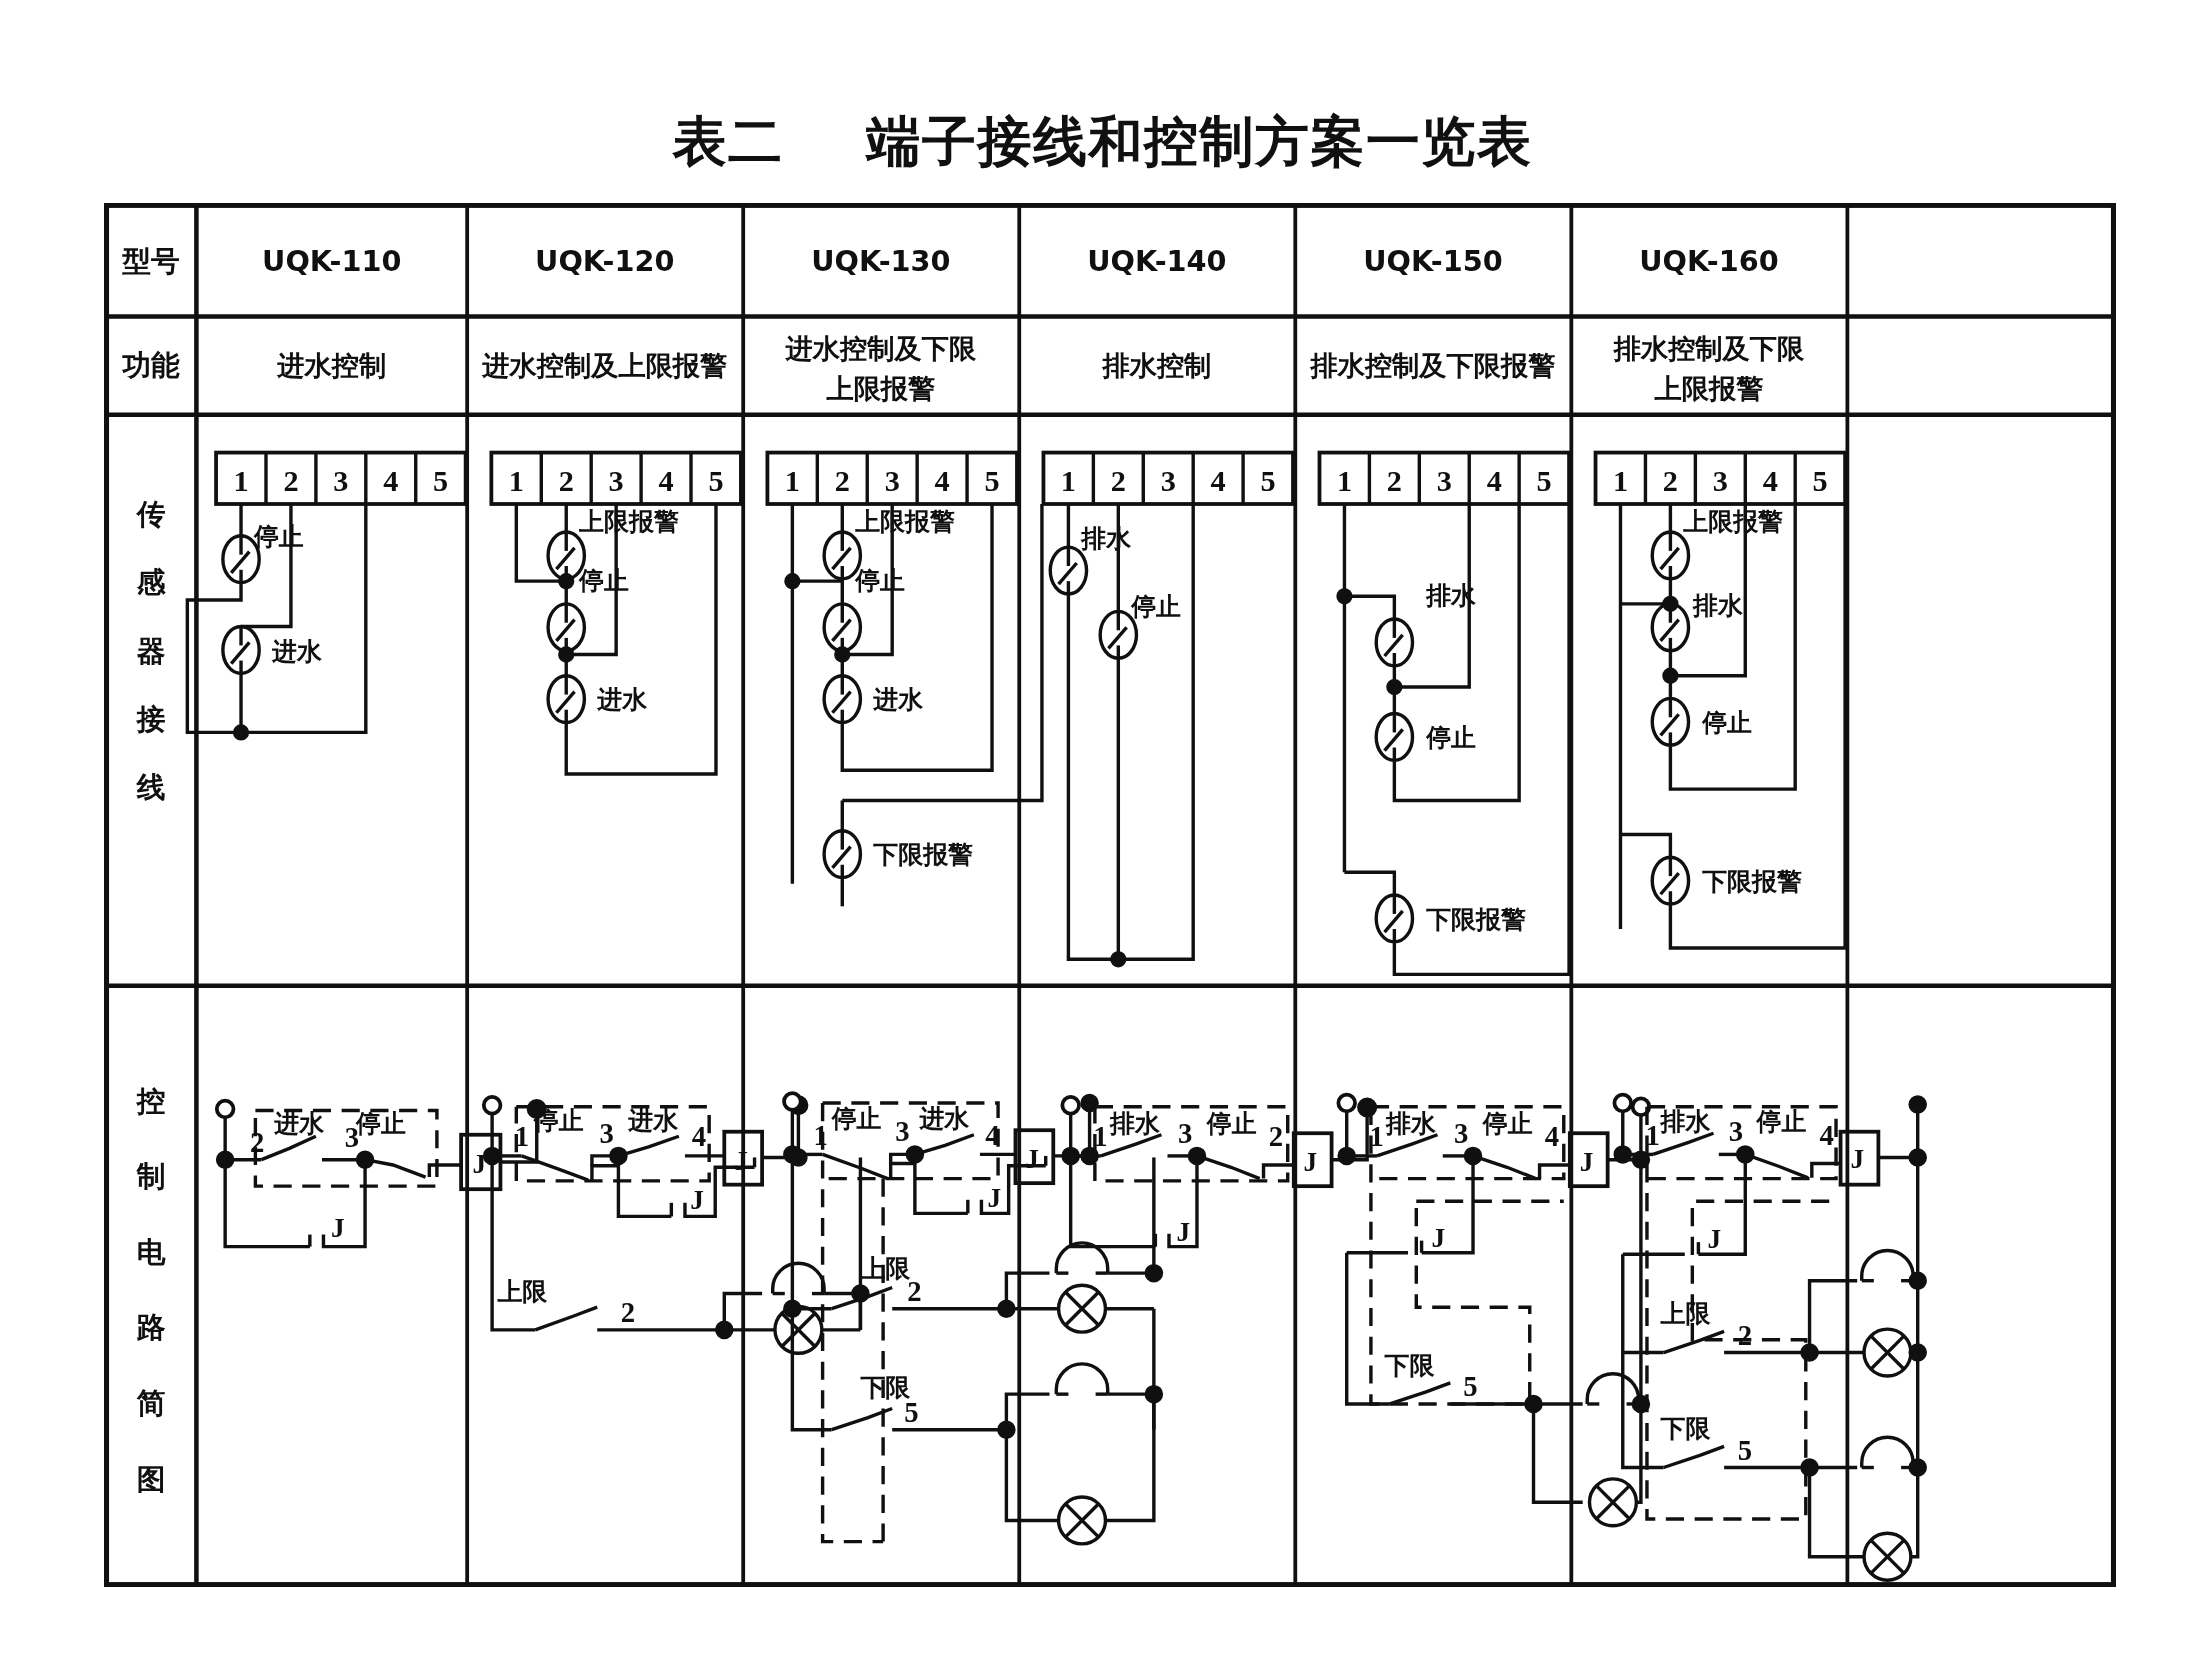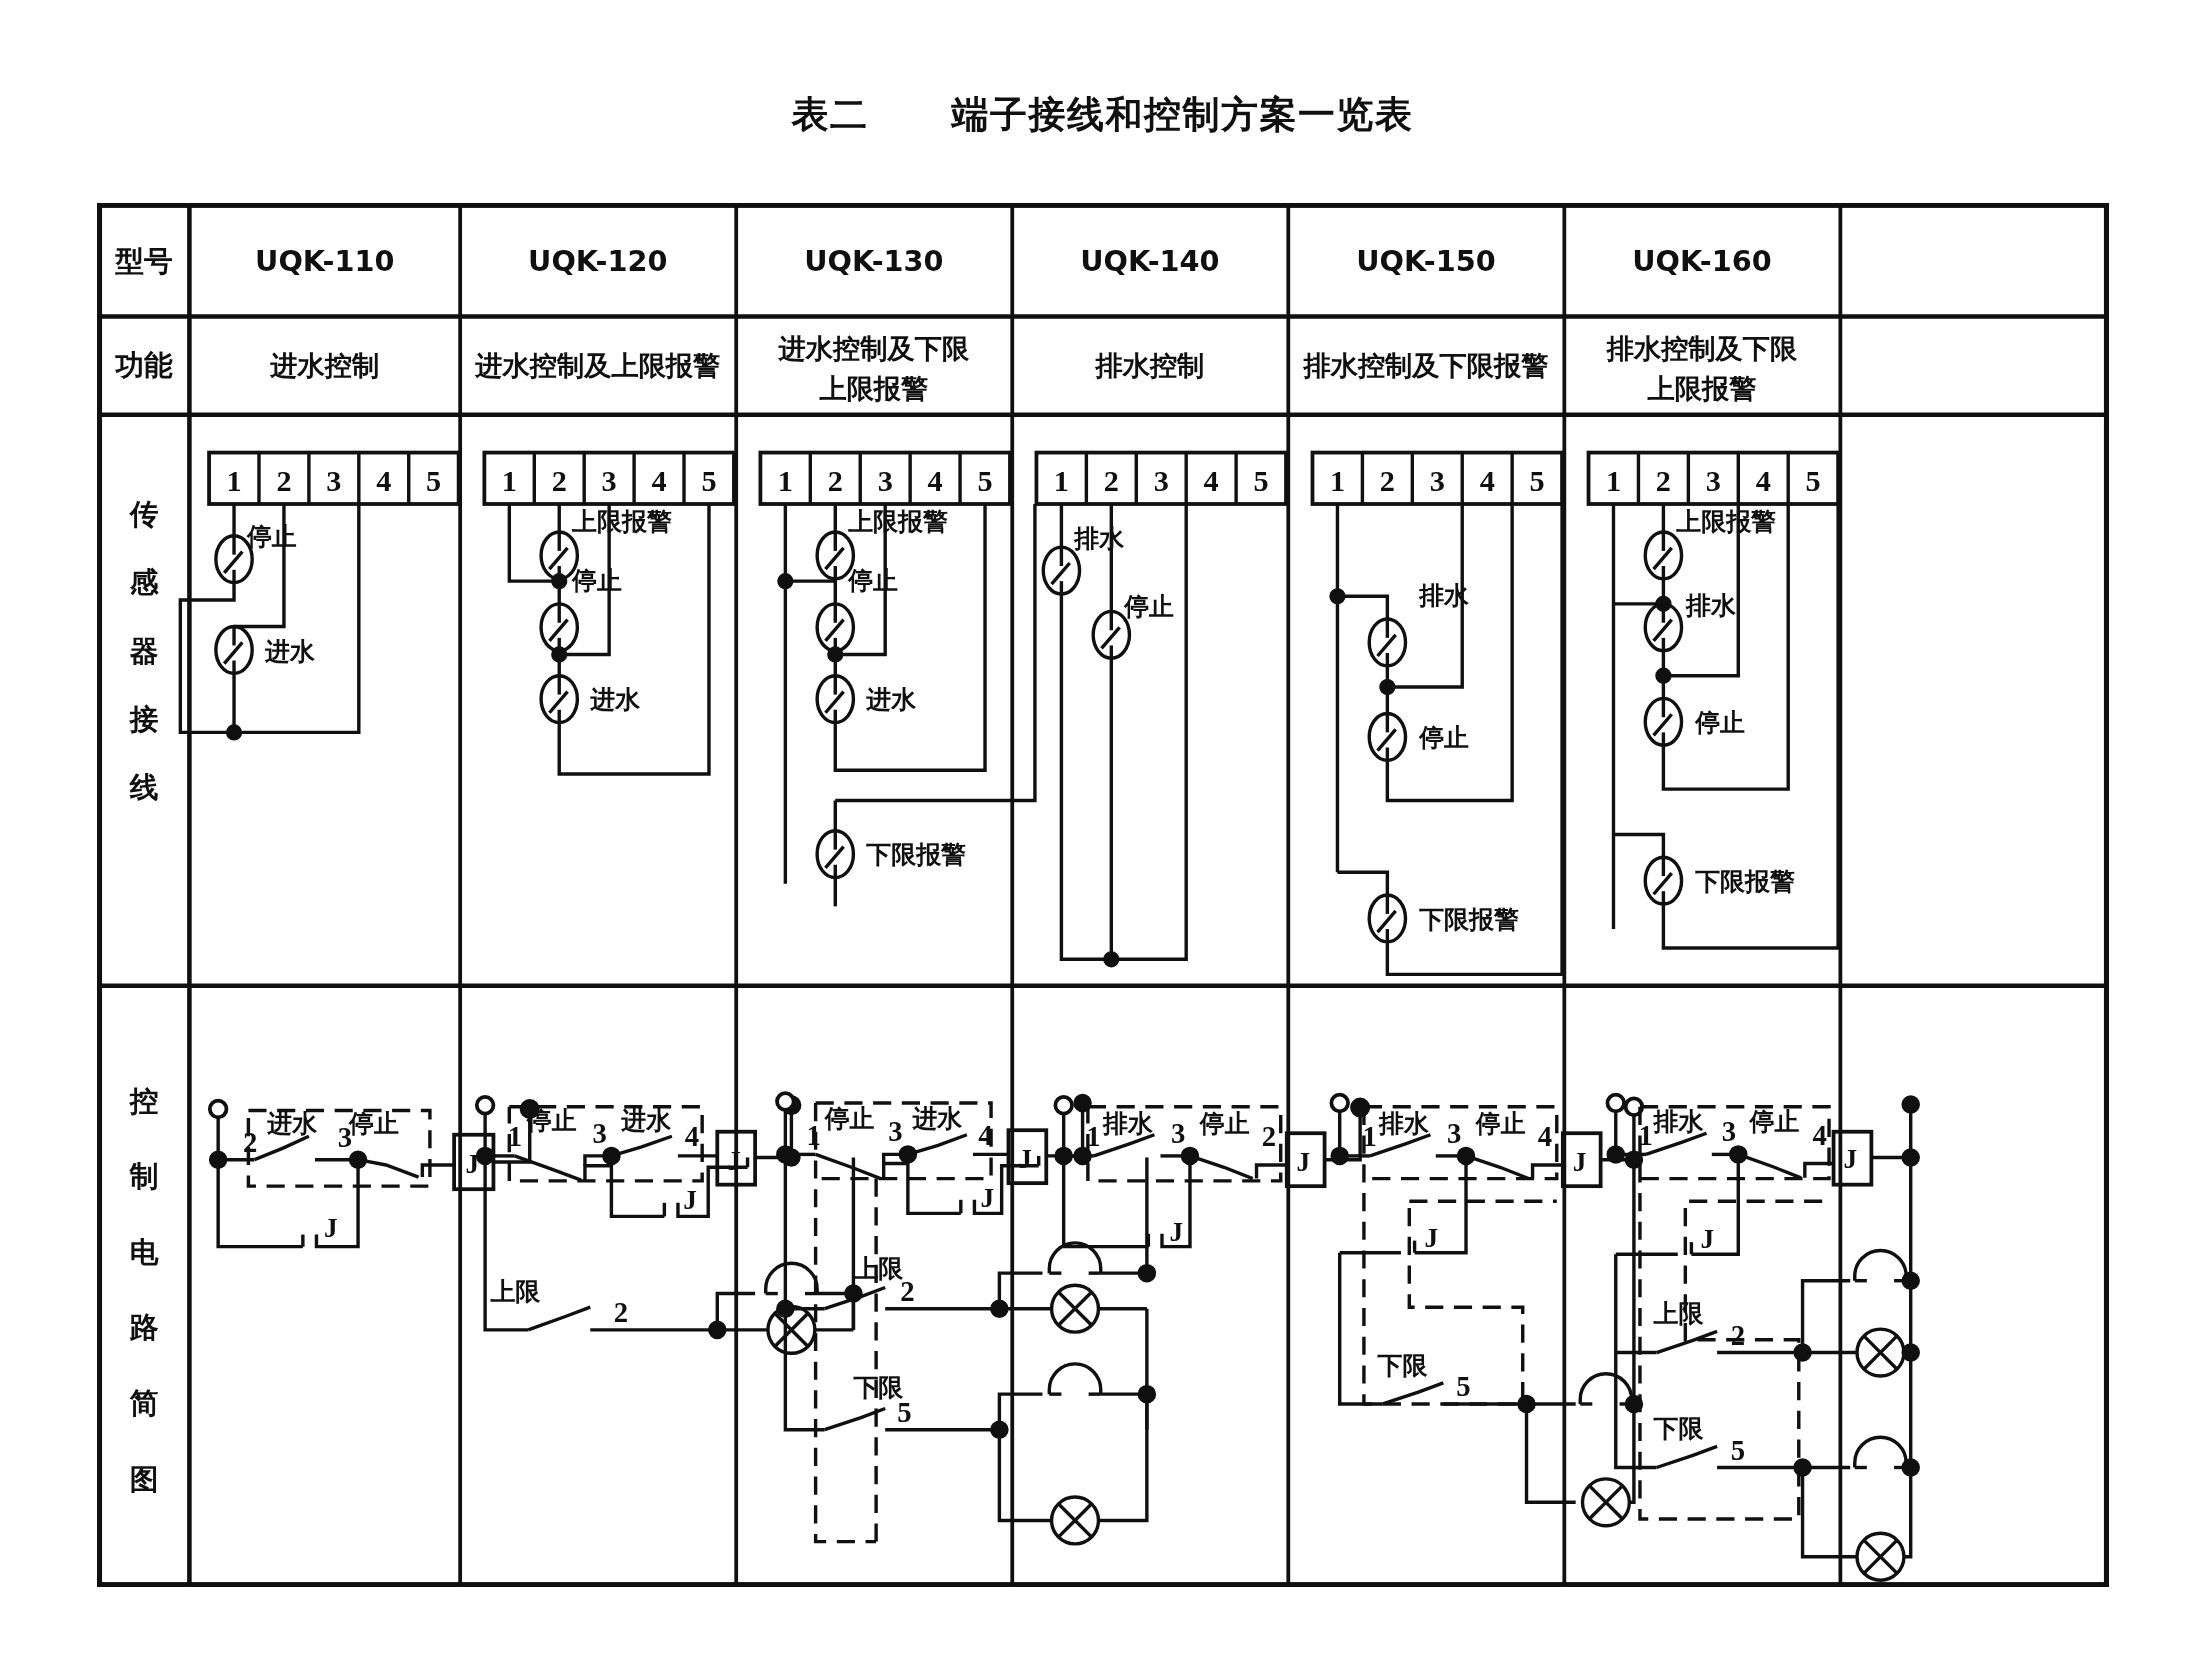--- a/index.html
+++ b/index.html
@@ -2,26 +2,26 @@
 <html style="font-size:12px"><head>
 <meta charset="utf-8">
 <style>
   html,body{margin:0;padding:0;background:#ffffff;}
   body{
     width:2205px;height:1664px;
     font-family:"Liberation Sans","DejaVu Sans",sans-serif;
     color:#101010;position:relative;overflow:hidden;
   }
   #title{
-    position:absolute;left:0;top:90px;width:2205px;
-    text-align:center;font-size:37px;font-weight:bold;letter-spacing:1.5px;
+    position:absolute;left:0;top:106px;width:2205px;
+    text-align:center;font-size:54px;font-weight:bold;letter-spacing:1.5px;
     font-family:"DejaVu Sans",sans-serif;
   }
   #title .sp{display:inline-block;width:83px;}
-  #table-wrap{position:absolute;left:97px;top:203px;width:2012px;height:996px;}
+  #table-wrap{position:absolute;left:104px;top:203px;width:2012px;height:996px;}
   svg{display:block;}
   .cellText{font-family:"DejaVu Sans",sans-serif;font-weight:bold;fill:#101010;}
   .hdr{font-size:38px;}
   .fn{font-size:36px;}
   .rowlbl{font-size:38px;}
   .term{font-size:40px;font-weight:bold;font-family:"Liberation Serif",serif;}
   .lbl{font-size:33px;font-weight:bold;font-family:"DejaVu Sans",sans-serif;}
   .num{font-size:38px;font-weight:bold;font-family:"Liberation Serif",serif;}
   .jl{font-size:36px;font-weight:bold;font-family:"Liberation Serif",serif;}
 </style>

